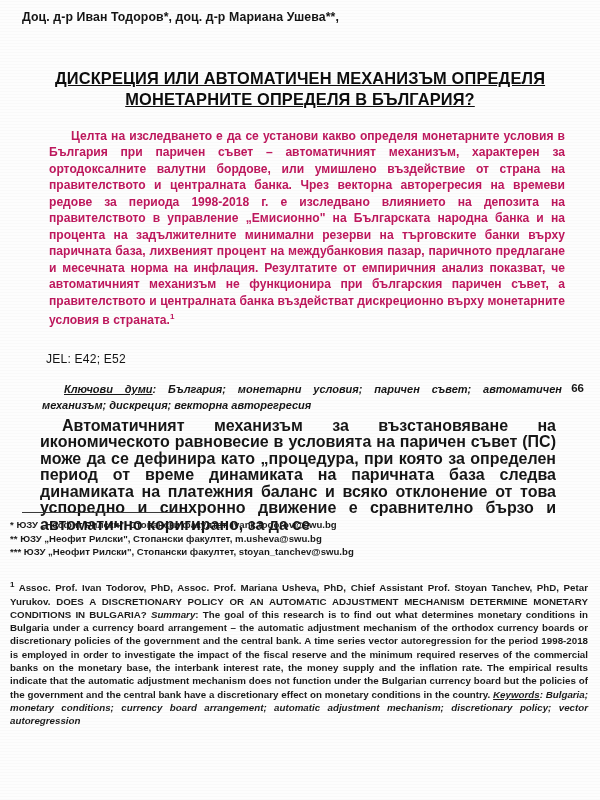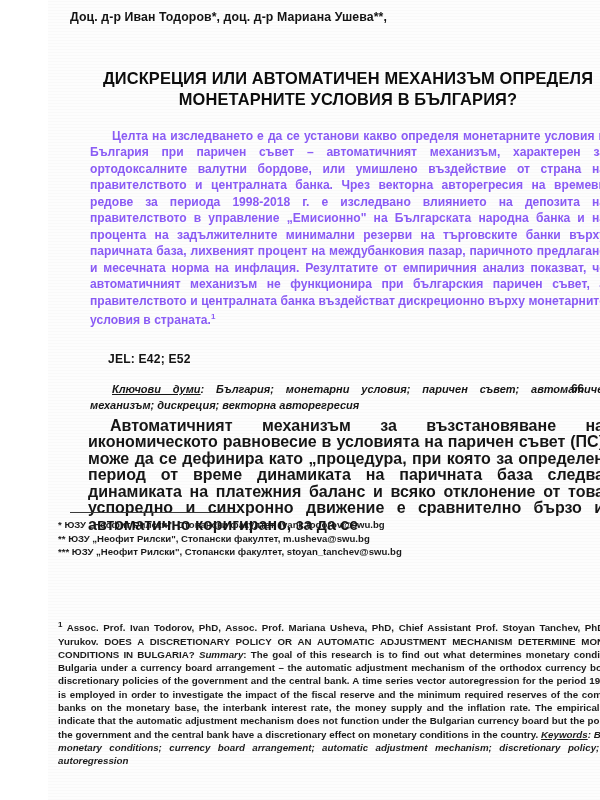--- a/index.html
+++ b/index.html
@@ -52,45 +52,46 @@
     position: absolute;
     left: 18px;
     top: 68px;
     width: 564px;
     text-align: center;
     font-size: 16.4px;
     font-weight: 700;
     line-height: 21px;
     letter-spacing: .15px;
     color: #0d0d0d;
+    text-decoration: underline;
   }
 
   
   .abstract {
     position: absolute;
-    left: 42px;
+    left: 49px;
     top: 128px;
     width: 516px;
     font-size: 12.1px;
     line-height: 16.45px;
     text-align: justify;
     text-justify: inter-word;
     font-weight: 600;
-    color: #8b5cf6;
+    color: #be185d;
   }
   .abstract .indent { display: inline-block; width: 22px; }
   .abstract sup { font-size: 8px; vertical-align: super; font-weight:700; }
 
   
   .jel {
     position: absolute;
-    left: 60px;
+    left: 46px;
     top: 352px;
     font-size: 12.1px;
-    font-weight: 700;
+    font-weight: 400;
     color: #141414;
     letter-spacing: .2px;
   }
 
   
   .keywords-bg {
     position: absolute;
     left: 42px;
     top: 381px;
     width: 520px;
@@ -150,52 +151,51 @@
     color: #1b1b1b;
     letter-spacing: 0;
   }
   .footnotes .fn { white-space: nowrap; }
   .fn-mark { font-weight: 700; }
 
   
   .summary {
     position: absolute;
     left: 10px;
-    top: 618px;
+    top: 578px;
     width: 578px;
     font-size: 9.75px;
     line-height: 13.3px;
     text-align: justify;
     font-weight: 600;
     color: #1b1b1b;
   }
   .summary .sup-num { font-size: 8px; vertical-align: super; }
   .summary .caps { }
   .summary .it { font-style: italic; }
   .summary .kw-en { font-style: italic; text-decoration: underline; font-weight: 700; }
   .summary .kw-list { font-style: italic; }
 
   
   .softened {
     filter: blur(0.12px);
-    margin-left: 48px;
   }
 </style>
 </head>
 <body>
 
 <div class="page softened">
 
   <div class="authors">
     <div>Доц. д-р Иван Тодоров*, доц. д-р Мариана Ушева**,</div>
   </div>
 
   <div class="title">
     <div>ДИСКРЕЦИЯ ИЛИ АВТОМАТИЧЕН МЕХАНИЗЪМ ОПРЕДЕЛЯ</div>
-    <div>МОНЕТАРНИТЕ УСЛОВИЯ В БЪЛГАРИЯ?</div>
+    <div>МОНЕТАРНИТЕ ОПРЕДЕЛЯ В БЪЛГАРИЯ?</div>
   </div>
 
   <div class="abstract"><span class="indent"></span><span>Целта на изследването е да се установи какво определя монетарните условия в България при паричен съвет – автоматичният механизъм, характерен за ортодоксалните валутни бордове, или умишлено въздействие от страна на правителството и централната банка. Чрез векторна авторегресия на времеви редове за периода 1998-2018 г. е изследвано влиянието на депозита на правителството в управление „Емисионно" на Българската народна банка и на процента на задължителните минимални резерви на търговските банки върху паричната база, лихвеният процент на междубанковия пазар, паричното предлагане и месечната норма на инфлация. Резултатите от емпиричния анализ показват, че автоматичният механизъм не функционира при българския паричен съвет, а правителството и централната банка въздействат дискреционно върху монетарните условия в страната.</span><sup>1</sup></div>
 
   <div class="jel">JEL: E42; E52</div>
 
   <div class="keywords-bg"><span class="kw-indent"></span><span class="kw-label">Ключови думи</span><span>: България; монетарни условия; паричен съвет; автоматичен механизъм; дискреция; векторна авторегресия</span></div>
 
   <div class="page-number">66</div>
 

